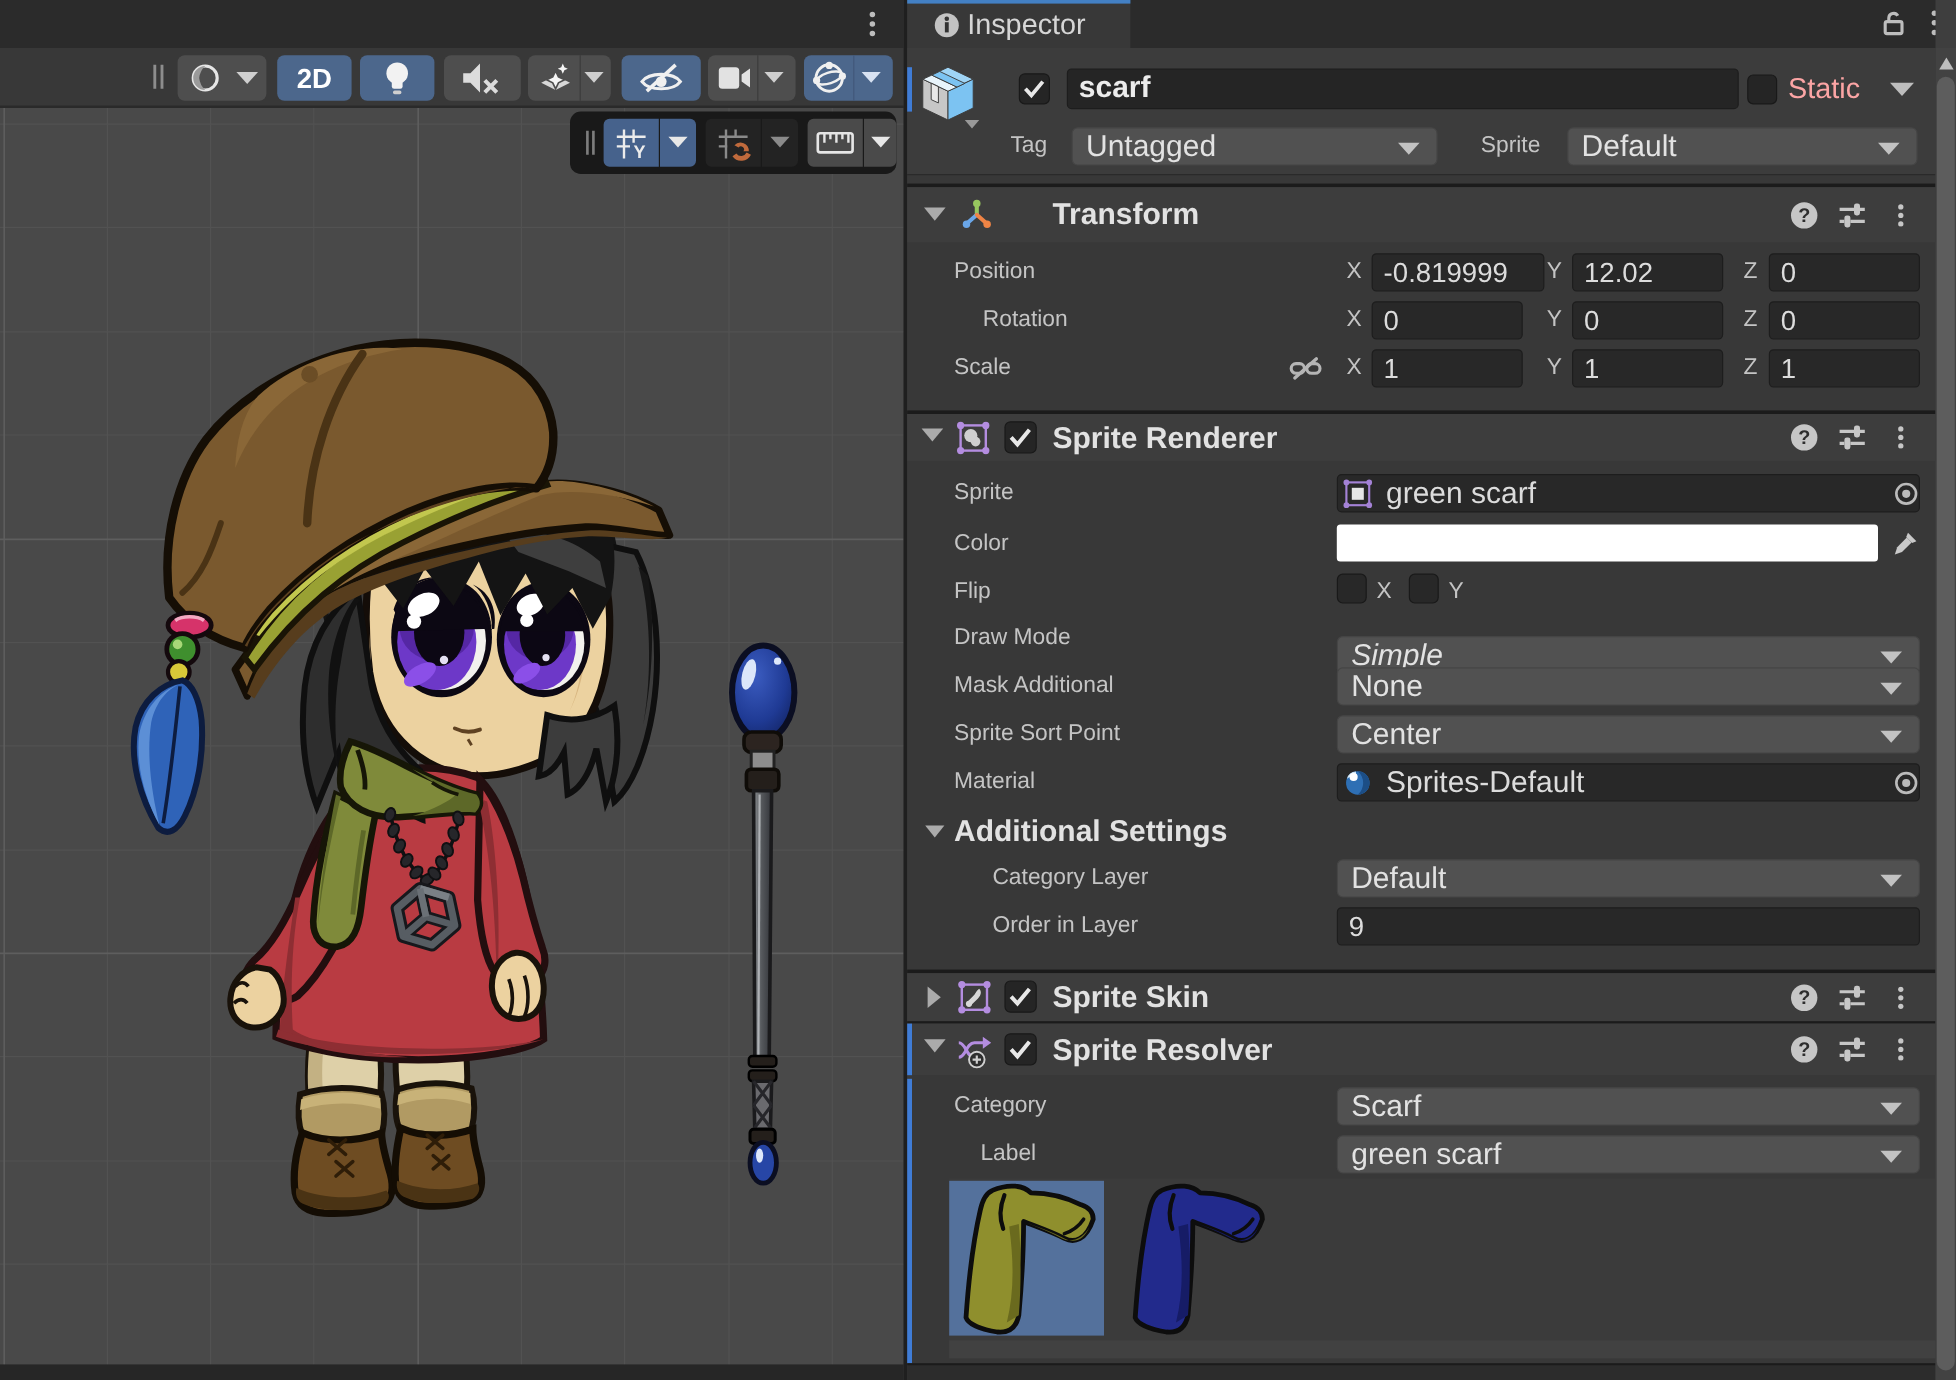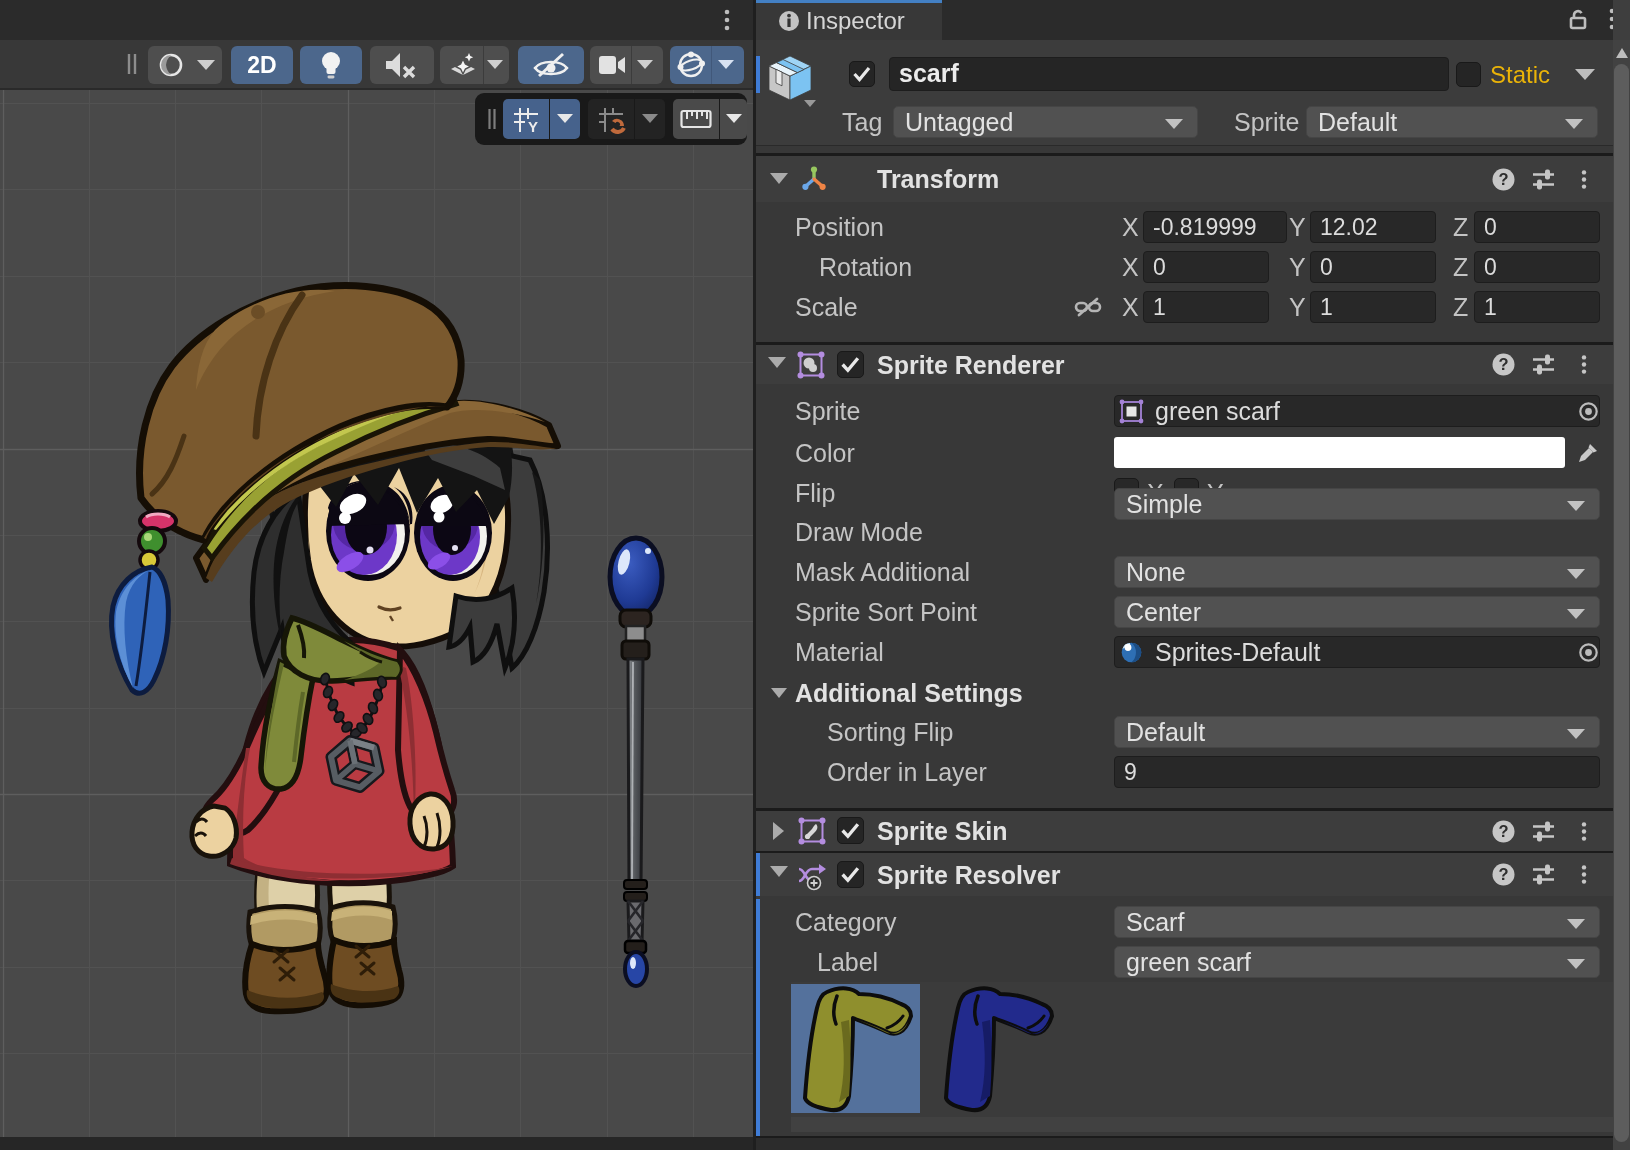--- a/index.html
+++ b/index.html
@@ -1,19 +1,19 @@
 <!DOCTYPE html>
 <html><head>
 <meta charset="utf-8">
 <style>
   * { margin:0; padding:0; box-sizing:border-box; }
   html,body { width:1630px; height:1150px; overflow:hidden; background:#383838;
     font-family:"Liberation Sans", sans-serif; }
   .abs { position:absolute; }
-  .lbl { position:absolute; font-size:25px; color:#c4c4c4; line-height:32px; white-space:nowrap; }
+  .lbl { position:absolute; font-size:19px; color:#c4c4c4; line-height:32px; white-space:nowrap; }
   .fld { position:absolute; background:#282828; border:1px solid #1d1d1d; border-radius:4px;
     color:#dcdcdc; font-size:23px; line-height:30px; padding-left:9px; white-space:nowrap; }
   .dd  { position:absolute; background:#515151; border:1px solid #454545; border-radius:5px;
     color:#e2e2e2; font-size:25px; line-height:30px; padding-left:11px; white-space:nowrap; }
   .dd::after { content:""; position:absolute; right:14px; top:12px; width:0; height:0;
     border-left:9px solid transparent; border-right:9px solid transparent; border-top:10px solid #c2c2c2; }
   .chk { position:absolute; background:#252525; border:1px solid #191919; border-radius:5px; }
   .hdrtxt { position:absolute; font-size:25px; font-weight:bold; color:#e2e2e2; line-height:40px; white-space:nowrap; }
   .sep { position:absolute; left:756px; width:857px; height:2px; background:#1b1b1b; }
   .hdr { position:absolute; left:756px; width:857px; background:#3d3d3d; }
@@ -352,21 +352,21 @@
     <polygon points="10,16.3 10,30 16,32.8 16,19.2" fill="#e9e9e9"></polygon>
   </g>
   <path d="M38 47 L50 47 L44 54 Z" fill="#999"></path>
 </svg>
 <div class="chk" style="left:849px;top:61px;width:26px;height:26px;"></div>
 <svg class="abs" style="left:852px;top:65px;" width="20" height="18" viewBox="0 0 20 18">
     <path d="M2.5 9 L7.5 14.5 L17 3" fill="none" stroke="#e8e8e8" stroke-width="3.2"></path>
   </svg>
 <div class="fld" style="left:889px;top:57px;width:560px;height:34px;font-weight:bold;font-size:25px;color:#ececec;background:#252525;">scarf</div>
 <div class="chk" style="left:1456px;top:62px;width:25px;height:25px;"></div>
-<div class="lbl" style="left:1490px;top:59px;font-size:24px;color:#eab308;">Static</div>
+<div class="lbl" style="left:1490px;top:59px;font-size:24px;color:#fca5a5;">Static</div>
 <div class="abs" style="left:1575px;top:69px;width:0;height:0;border-left:10px solid transparent;border-right:10px solid transparent;border-top:11px solid #bdbdbd;"></div>
 <div class="lbl" style="left:842px;top:106px;">Tag</div>
 <div class="dd" style="left:893px;top:106px;width:305px;height:32px;">Untagged</div>
 <div class="lbl" style="left:1234px;top:106px;">Sprite</div>
 <div class="dd" style="left:1306px;top:106px;width:292px;height:32px;">Default</div>
 
 
 <div class="sep" style="top:153px;height:3px;"></div>
 <div class="hdr" style="top:156px;height:46px;"></div>
 <div class="abs" style="left:770px;top:173px;width:0;height:0;border-left:9px solid transparent;border-right:9px solid transparent;border-top:11px solid #ababab;"></div>
@@ -444,40 +444,40 @@
 <svg class="abs" style="left:1575px;top:440px;" width="26" height="26" viewBox="0 0 26 26">
   <path d="M4 22 L6 16 L14 8 L18 12 L10 20 L4 22 Z" fill="#c9c9c9"></path>
   <path d="M15 4 L22 11 L18.5 12.5 L13.5 7.5 Z" fill="#c9c9c9"></path>
 </svg>
 <div class="lbl" style="left:795px;top:477px;">Flip</div>
 <div class="chk" style="left:1114px;top:478px;width:25px;height:25px;background:#282828;"></div>
 <div class="lbl" style="left:1147px;top:477px;">X</div>
 <div class="chk" style="left:1174px;top:478px;width:25px;height:25px;background:#282828;"></div>
 <div class="lbl" style="left:1207px;top:477px;">Y</div>
 <div class="lbl" style="left:795px;top:516px;">Draw Mode</div>
-<div class="dd" style="left:1114px;top:488px;width:486px;height:32px;">Simple</div>
+<div class="dd" style="left:1114px;top:530px;width:486px;height:32px;font-style:italic;">Simple</div>
 <div class="lbl" style="left:795px;top:556px;">Mask Additional</div>
 <div class="dd" style="left:1114px;top:556px;width:486px;height:32px;">None</div>
 <div class="lbl" style="left:795px;top:596px;">Sprite Sort Point</div>
 <div class="dd" style="left:1114px;top:596px;width:486px;height:32px;">Center</div>
 <div class="lbl" style="left:795px;top:636px;">Material</div>
 <div class="fld" style="left:1114px;top:636px;width:486px;height:32px;padding-left:40px;font-size:25px;">Sprites-Default</div>
 <svg class="abs" style="left:1120px;top:641px;" width="23" height="23" viewBox="0 0 23 23">
   <circle cx="11.5" cy="11.5" r="9.8" fill="#2e6fb4"></circle>
   <path d="M11.5 1.7 a9.8 9.8 0 0 1 0 19.6 a13 13 0 0 0 0 -19.6 Z" fill="#1c4e86"></path>
   <path d="M10 2 a8 8 0 0 0 -7.5 6 a9 9 0 0 1 7.5 -2.5 Z" fill="#cfe6f8"></path>
   <circle cx="8" cy="6.5" r="3.4" fill="#ffffff"></circle>
 </svg>
 <svg class="abs" style="left:1578px;top:642px;" width="21" height="21" viewBox="0 0 21 21">
   <circle cx="10.5" cy="10.5" r="8.2" fill="none" stroke="#bbbbbb" stroke-width="2.2"></circle>
   <circle cx="10.5" cy="10.5" r="3.4" fill="#bbbbbb"></circle>
 </svg>
 <div class="abs" style="left:771px;top:688px;width:0;height:0;border-left:8px solid transparent;border-right:8px solid transparent;border-top:10px solid #ababab;"></div>
 <div class="hdrtxt" style="left:795px;top:673px;text-align:center;">Additional Settings</div>
-<div class="lbl" style="left:827px;top:716px;">Sorting Flip</div>
+<div class="lbl" style="left:827px;top:716px;">Category Layer</div>
 <div class="dd" style="left:1114px;top:716px;width:486px;height:32px;">Default</div>
 <div class="lbl" style="left:827px;top:756px;">Order in Layer</div>
 <div class="fld" style="left:1114px;top:756px;width:486px;height:32px;">9</div>
 
 
 <div class="sep" style="top:808px;height:3px;"></div>
 <div class="hdr" style="top:811px;height:40px;"></div>
 <div class="abs" style="left:773px;top:822px;width:0;height:0;border-top:9px solid transparent;border-bottom:9px solid transparent;border-left:11px solid #ababab;"></div>
 <svg class="abs" style="left:798px;top:817px;" width="28" height="28" viewBox="0 0 28 28">
   <rect x="3.5" y="3.5" width="21" height="21" fill="none" stroke="#b48de0" stroke-width="2"></rect>

